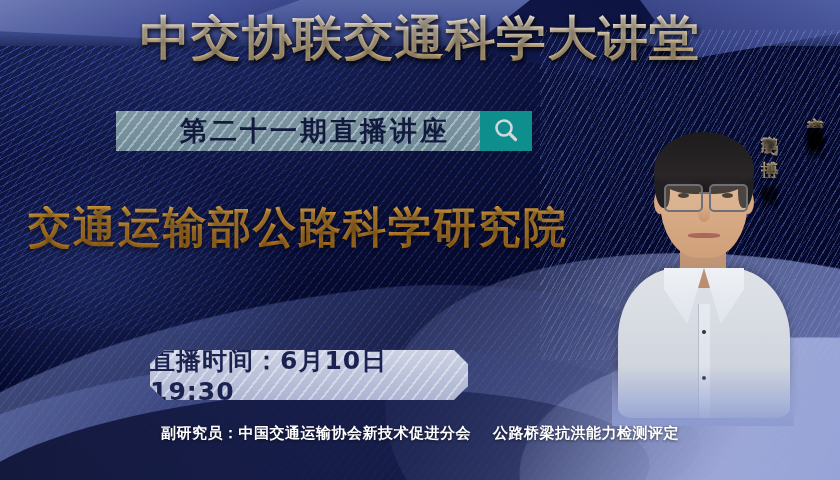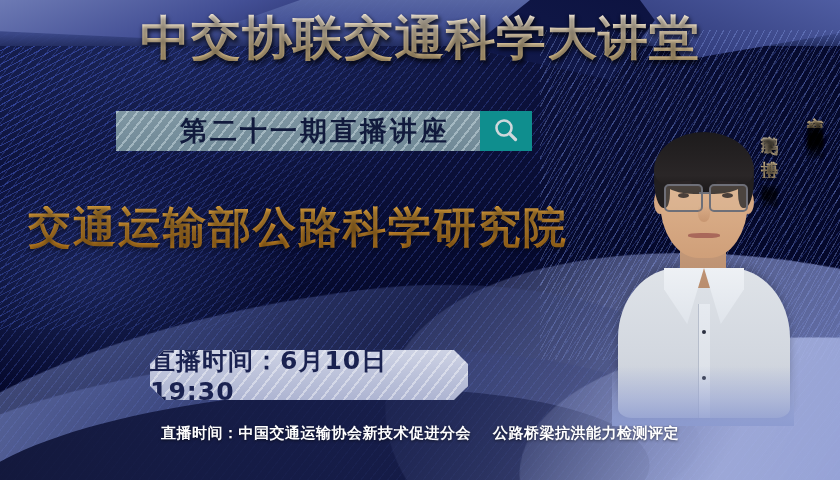--- a/index.html
+++ b/index.html
@@ -513,16 +513,16 @@
 
   <div class="time-pill">
     <div class="time-pill-stripes"></div>
     <div class="time-text">直播时间：6月10日19:30</div>
   </div>
 
   <div class="vtext vtext-org">交通运输部公路科学研究院</div>
   <div class="vtext vtext-name">李鹏飞　博士　副研究员</div>
 
   <div class="footer">
-    <span>直播时间：中国交通运输协会新技术促进分会</span><span class="gap"></span><span>公路桥梁抗洪能力检测评定</span>
+    <span>副研究员：中国交通运输协会新技术促进分会</span><span class="gap"></span><span>公路桥梁抗洪能力检测评定</span>
   </div>
 
 </div>
 
 </body></html>

